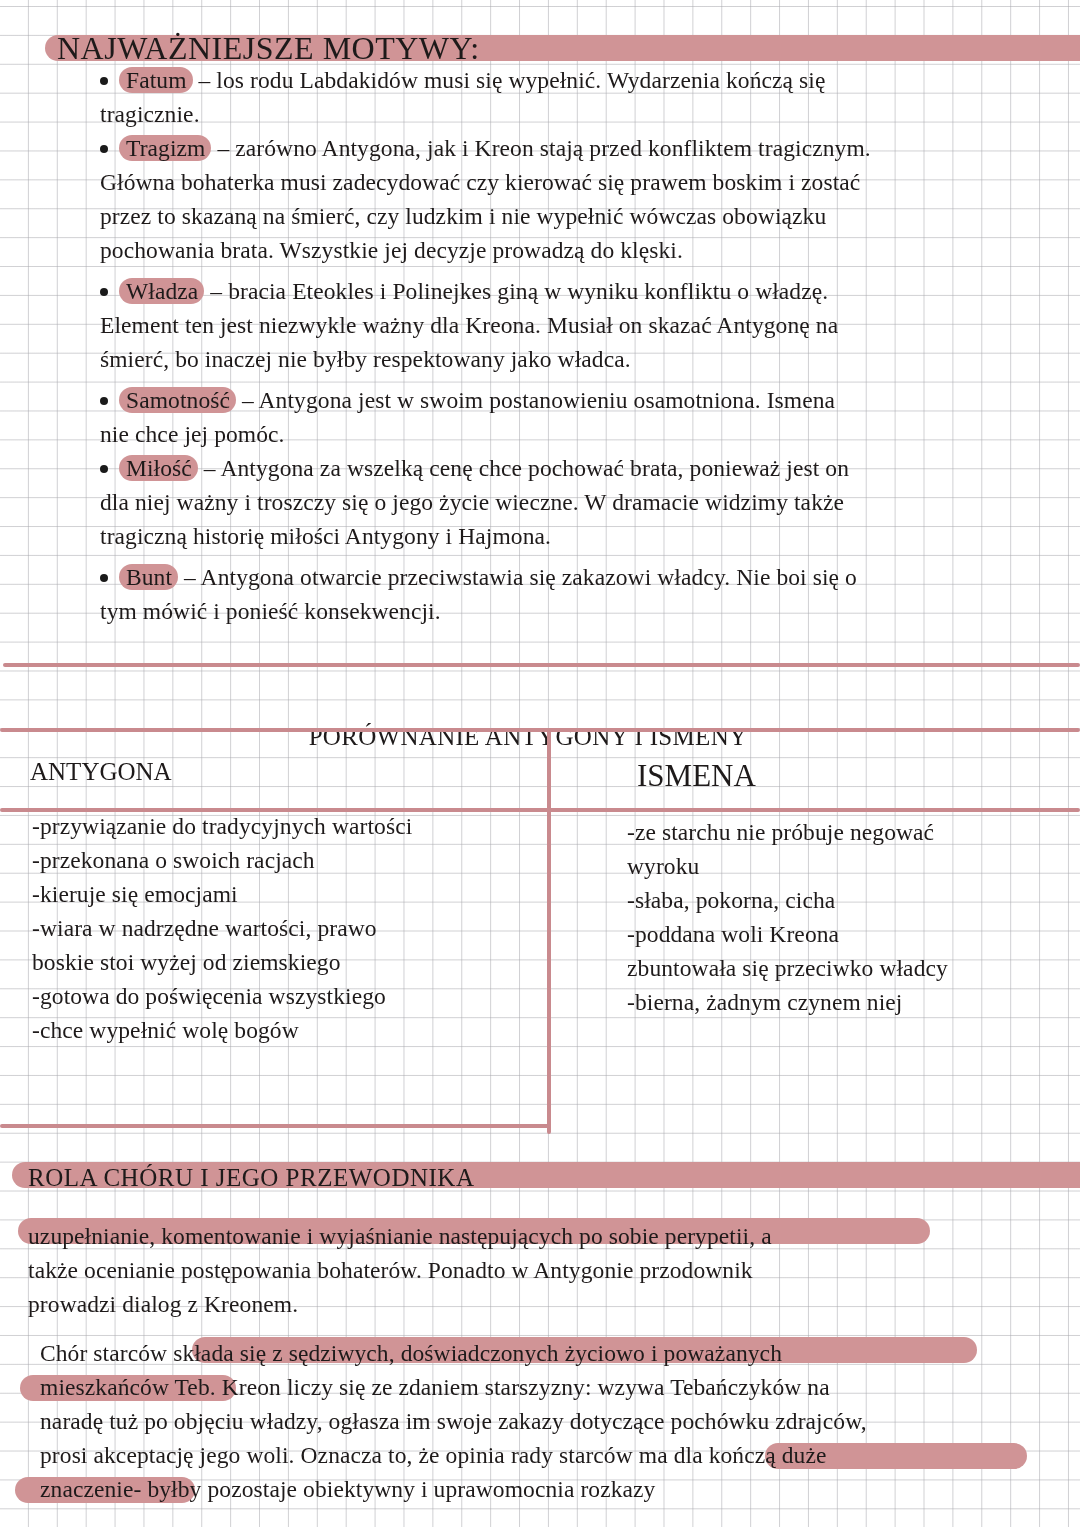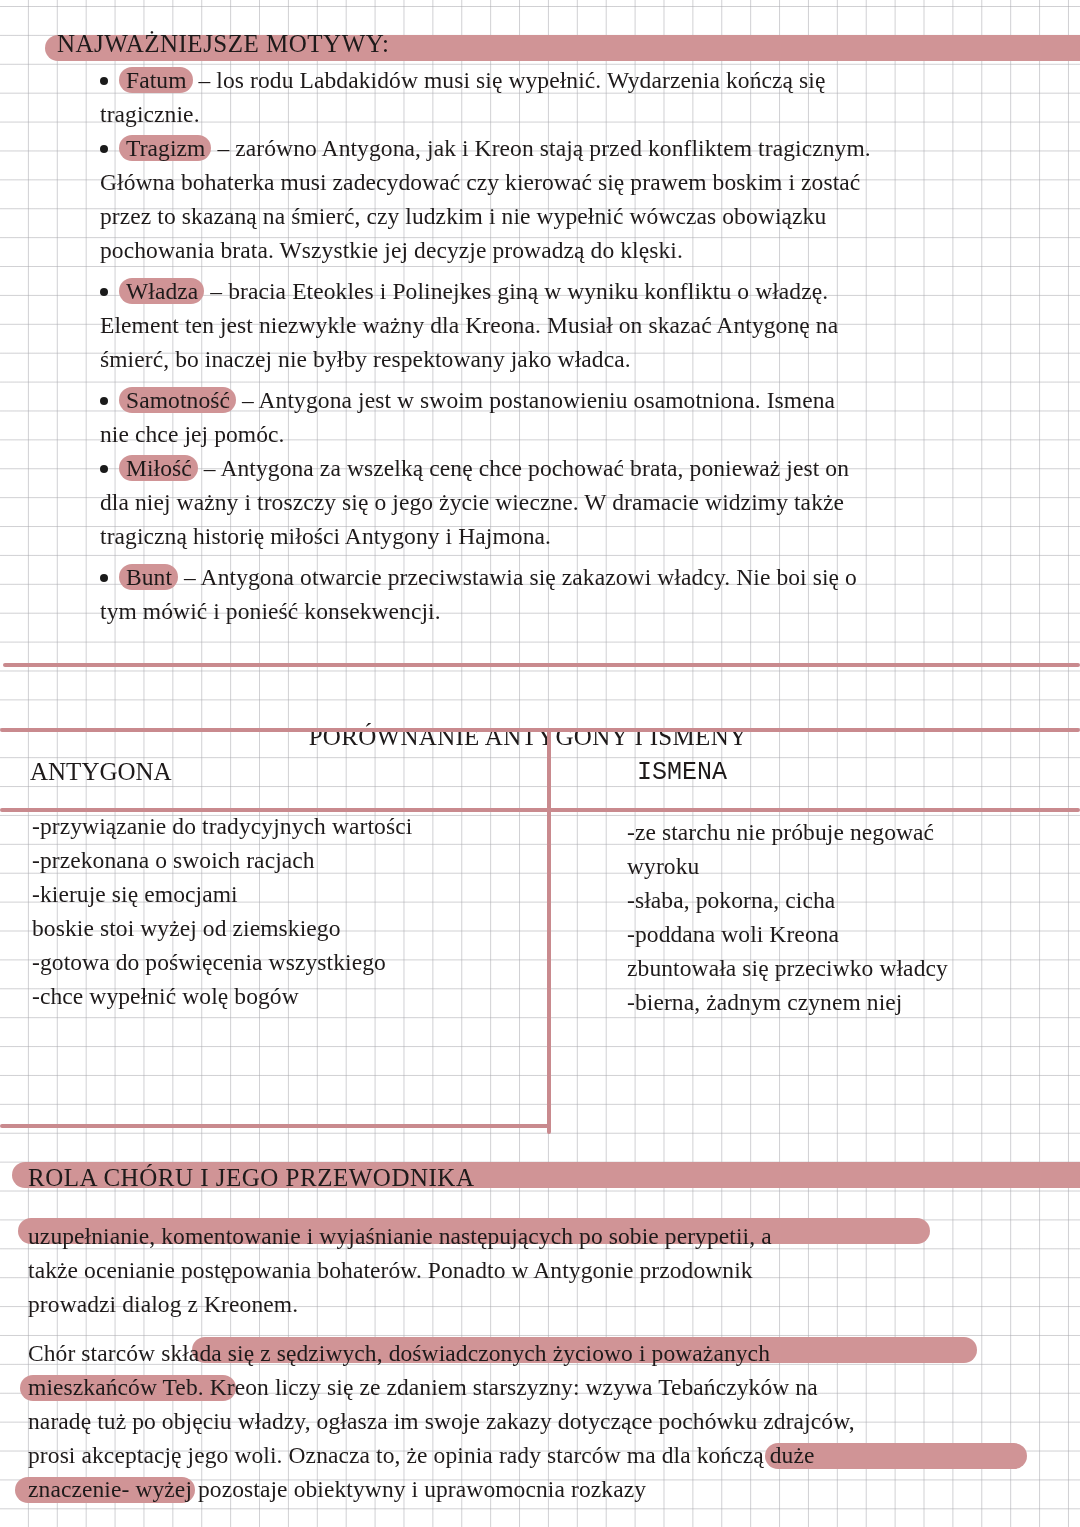--- a/index.html
+++ b/index.html
@@ -19,21 +19,21 @@
   .line { font-size:23.5px; line-height:34px; white-space:nowrap; letter-spacing:0.1px; font-family:"Liberation Serif", serif; }
   .bullet { display:inline-block; width:8px; height:8px; border-radius:50%; background:#1a1a1a; margin-right:18px; vertical-align:middle; position:relative; top:-2px; }
   .tag { background:#d09496; border-radius:14px; padding:0 6px 0 7px; margin-left:-7px; }
   .rule { position:absolute; background:#c98a8e; border-radius:3px; }
   .heading { font-family:"Liberation Serif", serif; font-size:25px; letter-spacing:0.5px; }
 </style>
 </head>
 <body>
 
 <div class="abs hl" style="left:45px; top:35px; width:1040px; height:26px; border-radius:13px 0 0 13px;"></div>
-<div class="abs heading" style="left:57px; top:30px; font-size:25px;">NAJWAŻNIEJSZE MOTYWY:</div>
+<div class="abs heading" style="left:57px; top:30px; font-size:32px;">NAJWAŻNIEJSZE MOTYWY:</div>
 
 <div class="abs" style="left:100px; top:63px; width:970px;">
 
   <div style="">
     <div class="line"><span class="bullet"></span><span class="tag">Fatum</span><span> – los rodu Labdakidów musi się wypełnić. Wydarzenia kończą się</span></div>
     <div class="line">tragicznie.</div>
   </div>
 
   <div style="margin-bottom:7px;">
     <div class="line"><span class="bullet"></span><span class="tag">Tragizm</span><span> – zarówno Antygona, jak i Kreon stają przed konfliktem tragicznym.</span></div>
@@ -66,26 +66,27 @@
 </div>
 
 <div class="rule" style="left:3px; top:663px; width:1077px; height:4px;"></div>
 <div class="abs" style="left:0; width:1056px; top:683px; text-align:center; font-family:'Liberation Serif', serif; font-size:25px; letter-spacing:0.3px;margin-top:40px;">PORÓWNANIE ANTYGONY I ISMENY</div>
 <div class="rule" style="left:0; top:728px; width:1080px; height:4px;"></div>
 <div class="rule" style="left:547px; top:730px; width:4px; height:404px;"></div>
 <div class="rule" style="left:0; top:808px; width:1080px; height:4px;"></div>
 <div class="rule" style="left:0; top:1124px; width:549px; height:4px;"></div>
 
 <div class="abs" style="left:30px; top:758px; font-family:'Liberation Serif', serif; font-size:25px;">ANTYGONA</div>
-<div class="abs" style="left:637px; top:758px; font-family:Liberation Mono, monospace; font-size:25px;">ISMENA</div>
+<div class="abs" style="left:637px; top:758px; font-family:Liberation Serif, serif; font-size:31px;">ISMENA</div>
 
 <div class="abs" style="left:32px; top:809px;">
   <div class="line">-przywiązanie do tradycyjnych wartości</div>
   <div class="line">-przekonana o swoich racjach</div>
   <div class="line">-kieruje się emocjami</div>
+  <div class="line">-wiara w nadrzędne wartości, prawo</div>
   <div class="line">boskie stoi wyżej od ziemskiego</div>
   <div class="line">-gotowa do poświęcenia wszystkiego</div>
   <div class="line">-chce wypełnić wolę bogów</div>
 </div>
 
 <div class="abs" style="left:627px; top:815px;">
   <div class="line">-ze starchu nie próbuje negować</div>
   <div class="line">wyroku</div>
   <div class="line">-słaba, pokorna, cicha</div>
   <div class="line">-poddana woli Kreona</div>
@@ -100,19 +101,19 @@
 <div class="abs" style="left:28px; top:1219px;">
   <div class="line"><span>uzupełnianie, komentowanie i wyjaśnianie następujących po sobie perypetii</span><span>, a</span></div>
   <div class="line">także ocenianie postępowania bohaterów. Ponadto w Antygonie przodownik</div>
   <div class="line">prowadzi dialog z Kreonem.</div>
 </div>
 
 <div class="abs hl" style="left:192px; top:1337px; width:785px; height:26px;"></div>
 <div class="abs hl" style="left:20px; top:1375px; width:216px; height:26px;"></div>
 <div class="abs hl" style="left:765px; top:1443px; width:262px; height:26px;"></div>
 <div class="abs hl" style="left:15px; top:1477px; width:180px; height:26px;"></div>
-<div class="abs" style="left:28px; top:1336px;">
+<div class="abs" style="left:40px; top:1336px;">
   <div class="line"><span>Chór starców </span><span>składa się z sędziwych, doświadczonych życiowo i poważanych</span></div>
   <div class="line"><span>mieszkańców Teb</span><span>. Kreon liczy się ze zdaniem starszyzny: wzywa Tebańczyków na</span></div>
   <div class="line">naradę tuż po objęciu władzy, ogłasza im swoje zakazy dotyczące pochówku zdrajców,</div>
   <div class="line"><span>prosi akceptację jego woli. Oznacza to, że opinia rady starców </span><span>ma dla kończą duże</span></div>
-  <div class="line"><span>znaczenie- wyżej</span><span> pozostaje obiektywny i uprawomocnia rozkazy</span></div>
+  <div class="line"><span>znaczenie- byłby</span><span> pozostaje obiektywny i uprawomocnia rozkazy</span></div>
 </div>
 
 </body></html>

